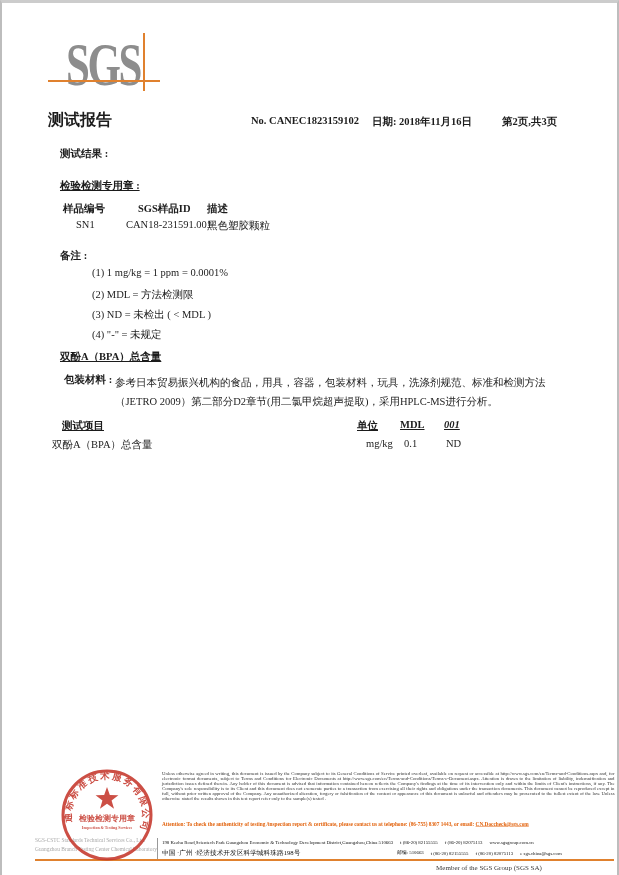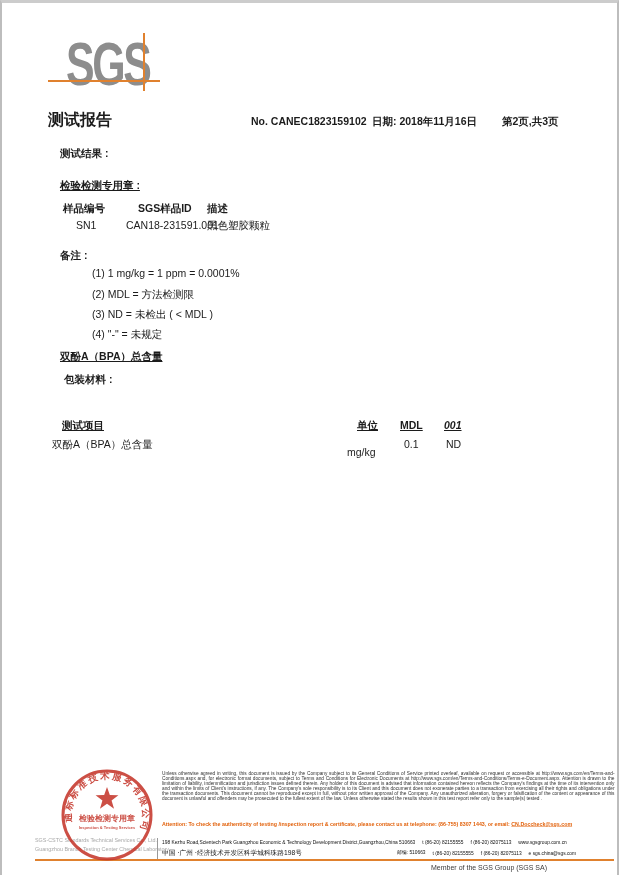--- a/index.html
+++ b/index.html
@@ -1,18 +1,18 @@
 <!DOCTYPE html>
 <html><head>
 <meta charset="utf-8">
 <style>
   html,body{margin:0;padding:0;background:#fff;}
   .page{
     position:relative;width:619px;height:875px;background:#ffffff;
-    font-family:Liberation Sans, sans-serif;color:#1c1c1c;
+    font-family:Liberation Serif, serif;color:#1c1c1c;
     box-sizing:border-box;overflow:hidden;
     border-top:3px solid #cccccc;border-left:2px solid #bdbdbd;border-right:2px solid #bdbdbd;
   }
   .abs{position:absolute;white-space:nowrap;}
   
   .logo-text{left:64px;top:30px;font-size:55px;font-weight:bold;color:#8d8d8d;
     letter-spacing:-3px;line-height:1;transform:scale(.78,1.12);transform-origin:0 0;}
   .hline{left:46px;top:77px;width:112px;height:2px;background:#e0812e;}
   .vline{left:141px;top:30px;width:2px;height:58px;background:#e0812e;}
   
@@ -77,27 +77,28 @@
   <div class="abs sr" style="left:205px;">黑色塑胶颗粒</div>
 
   <div class="abs label" style="left:46px;top:246px;">备注 :</div>
   <div class="abs rem-item" style="top:264px;">(1) 1 mg/kg = 1 ppm = 0.0001%</div>
   <div class="abs rem-item" style="top:285px;">(2) MDL = 方法检测限</div>
   <div class="abs rem-item" style="top:305px;">(3) ND = 未检出 ( &lt; MDL )</div>
   <div class="abs rem-item" style="top:325px;">(4) "-" = 未规定</div>
 
   <div class="abs label u" style="left:46px;top:347px;">双酚A（BPA）总含量</div>
   <div class="abs label" style="left:50px;top:370px;">包装材料 :</div>
+  <div class="abs method-text">参考日本贸易振兴机构的食品，用具，容器，包装材料，玩具，洗涤剂规范、标准和检测方法（JETRO 2009）第二部分D2章节(用二氯甲烷超声提取)，采用HPLC-MS进行分析。</div>
 
   <div class="abs th" style="left:60px;">测试项目</div>
   <div class="abs th" style="left:355px;">单位</div>
   <div class="abs th" style="left:398px;">MDL</div>
   <div class="abs th italic" style="left:442px;">001</div>
   <div class="abs td" style="left:50px;">双酚A（BPA）总含量</div>
-  <div class="abs td" style="left:345px;margin-top:8px;">mg/kg</div>
+  <div class="abs td" style="left:364px;">mg/kg</div>
   <div class="abs td" style="left:402px;">0.1</div>
   <div class="abs td" style="left:444px;">ND</div>
 
   <div class="abs lab-name scaled">
     <div>SGS-CSTC Standards Technical Services Co., Ltd.</div>
     <div>Guangzhou Branch Testing Center Chemical Laboratory.</div>
   </div>
   <div class="abs vsep"></div>
 
   <div class="abs disclaimer scaled">Unless otherwise agreed in writing, this document is issued by the Company subject to its General Conditions of Service printed overleaf, available on request or accessible at http://www.sgs.com/en/Terms-and-Conditions.aspx and, for electronic format documents, subject to Terms and Conditions for Electronic Documents at http://www.sgs.com/en/Terms-and-Conditions/Terms-e-Document.aspx. Attention is drawn to the limitation of liability, indemnification and jurisdiction issues defined therein. Any holder of this document is advised that information contained hereon reflects the Company's findings at the time of its intervention only and within the limits of Client's instructions, if any. The Company's sole responsibility is to its Client and this document does not exonerate parties to a transaction from exercising all their rights and obligations under the transaction documents. This document cannot be reproduced except in full, without prior written approval of the Company. Any unauthorized alteration, forgery or falsification of the content or appearance of this document is unlawful and offenders may be prosecuted to the fullest extent of the law. Unless otherwise stated the results shown in this test report refer only to the sample(s) tested .</div>

